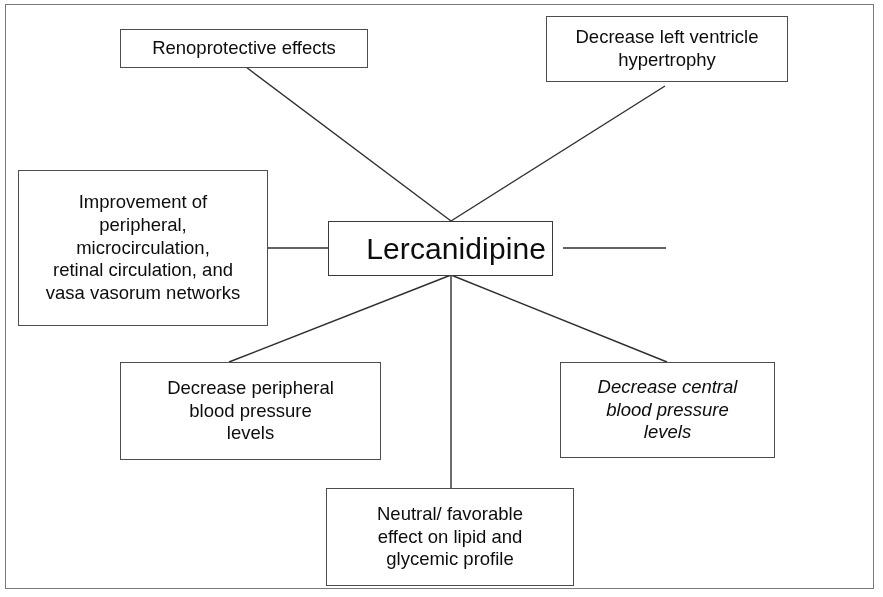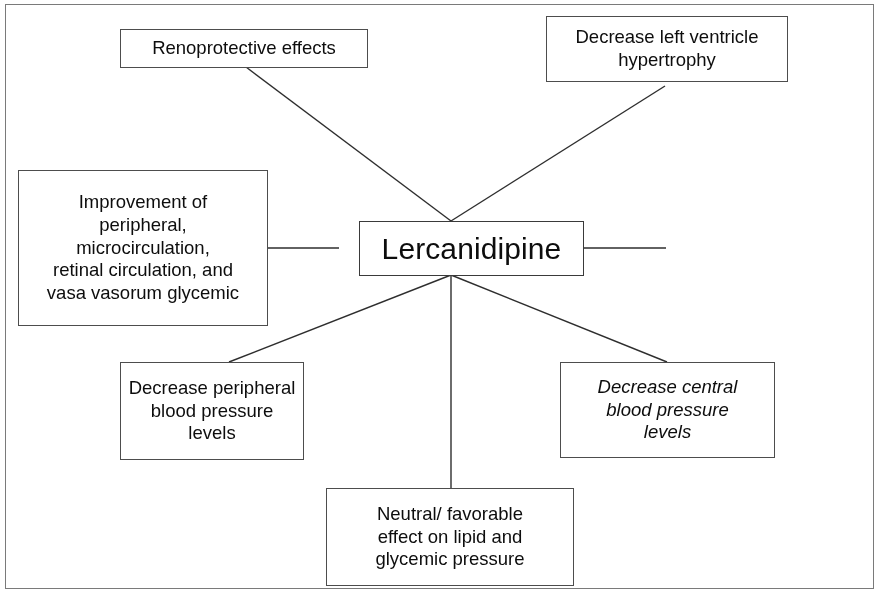--- a/index.html
+++ b/index.html
@@ -91,38 +91,38 @@
   <div class="node node-sat" style="left:546px; top:16px; width:242px; height:66px;">
     <span class="txt">Decrease left ventricle
 hypertrophy</span>
   </div>
 
   <div class="node node-sat" style="left:18px; top:170px; width:250px; height:156px;">
     <span class="txt">Improvement of
 peripheral,
 microcirculation,
 retinal circulation, and
-vasa vasorum glycemic</span>
+vasa vasorum networks</span>
   </div>
 
 
-  <div class="node node-sat" style="left:120px; top:362px; width:184px; height:98px;">
+  <div class="node node-sat" style="left:120px; top:362px; width:261px; height:98px;">
     <span class="txt">Decrease peripheral
 blood pressure
 levels</span>
   </div>
 
   <div class="node node-sat" style="left:560px; top:362px; width:215px; height:96px;font-style:italic;">
     <span class="txt">Decrease central
 blood pressure
 levels</span>
   </div>
 
   <div class="node node-sat" style="left:326px; top:488px; width:248px; height:98px;">
     <span class="txt">Neutral/ favorable
 effect on lipid and
-glycemic pressure</span>
+glycemic profile</span>
   </div>
 
-  <div class="node node-center" style="left:359px; top:221px; width:225px; height:55px;">
+  <div class="node node-center" style="left:328px; top:221px; width:225px; height:55px;justify-content:flex-end;">
     <span class="txt">Lercanidipine</span>
   </div>
 </div>
 
 </body></html>

